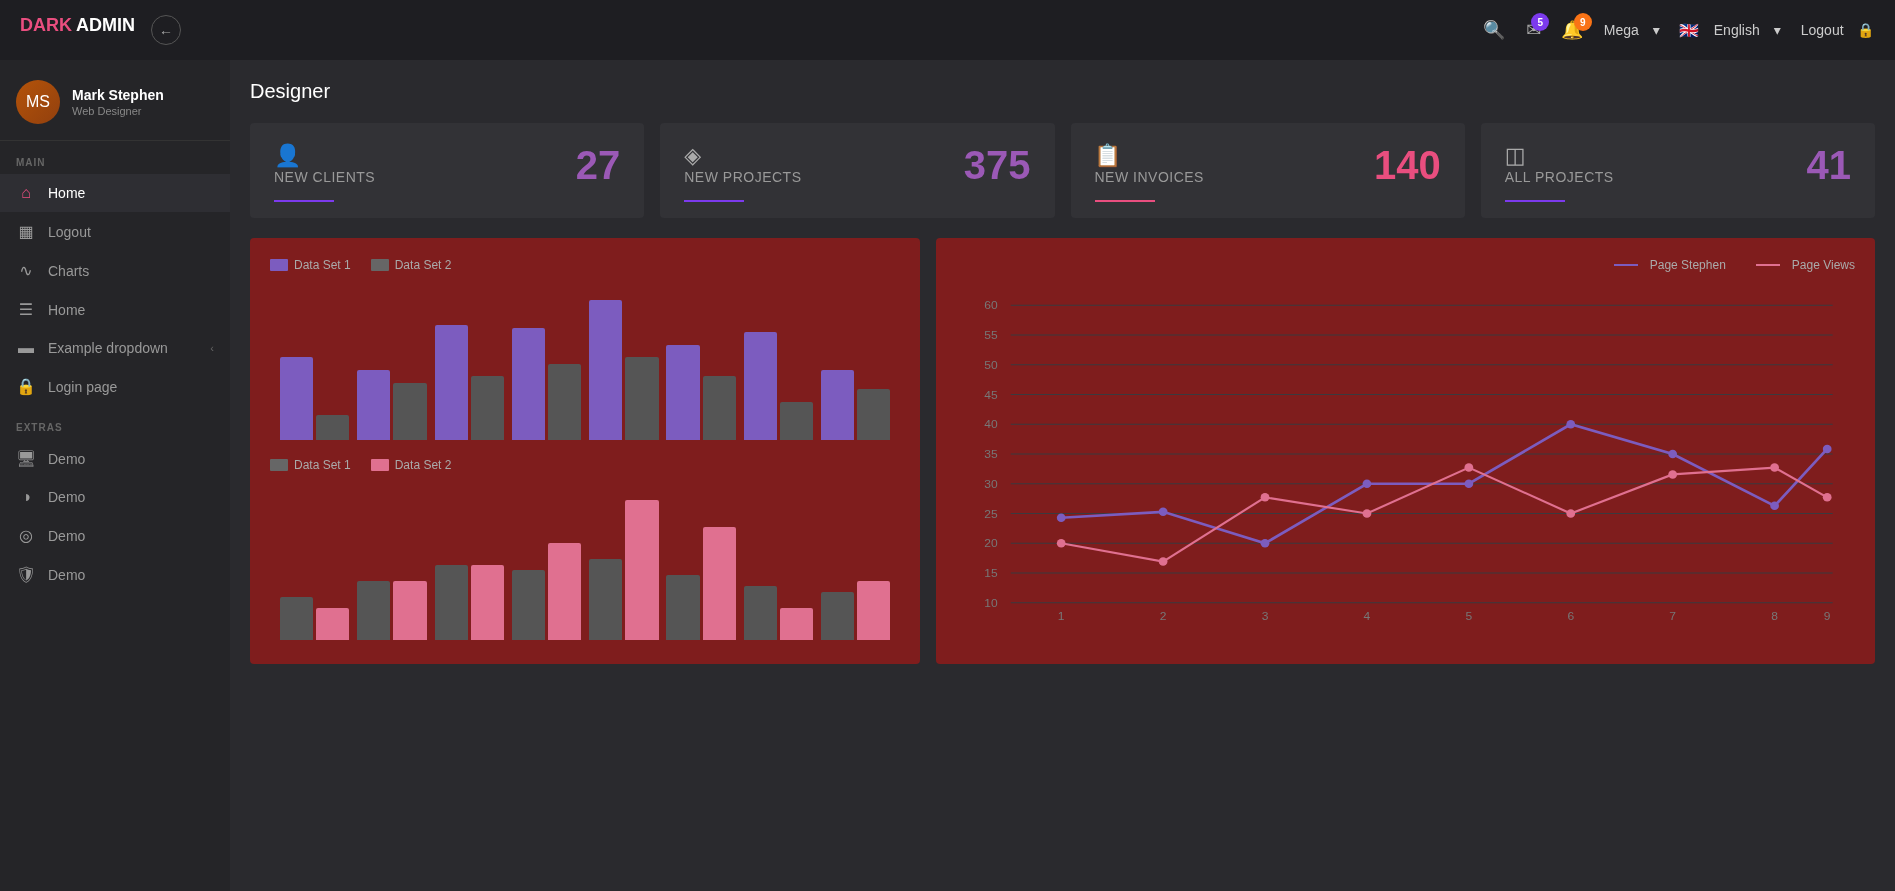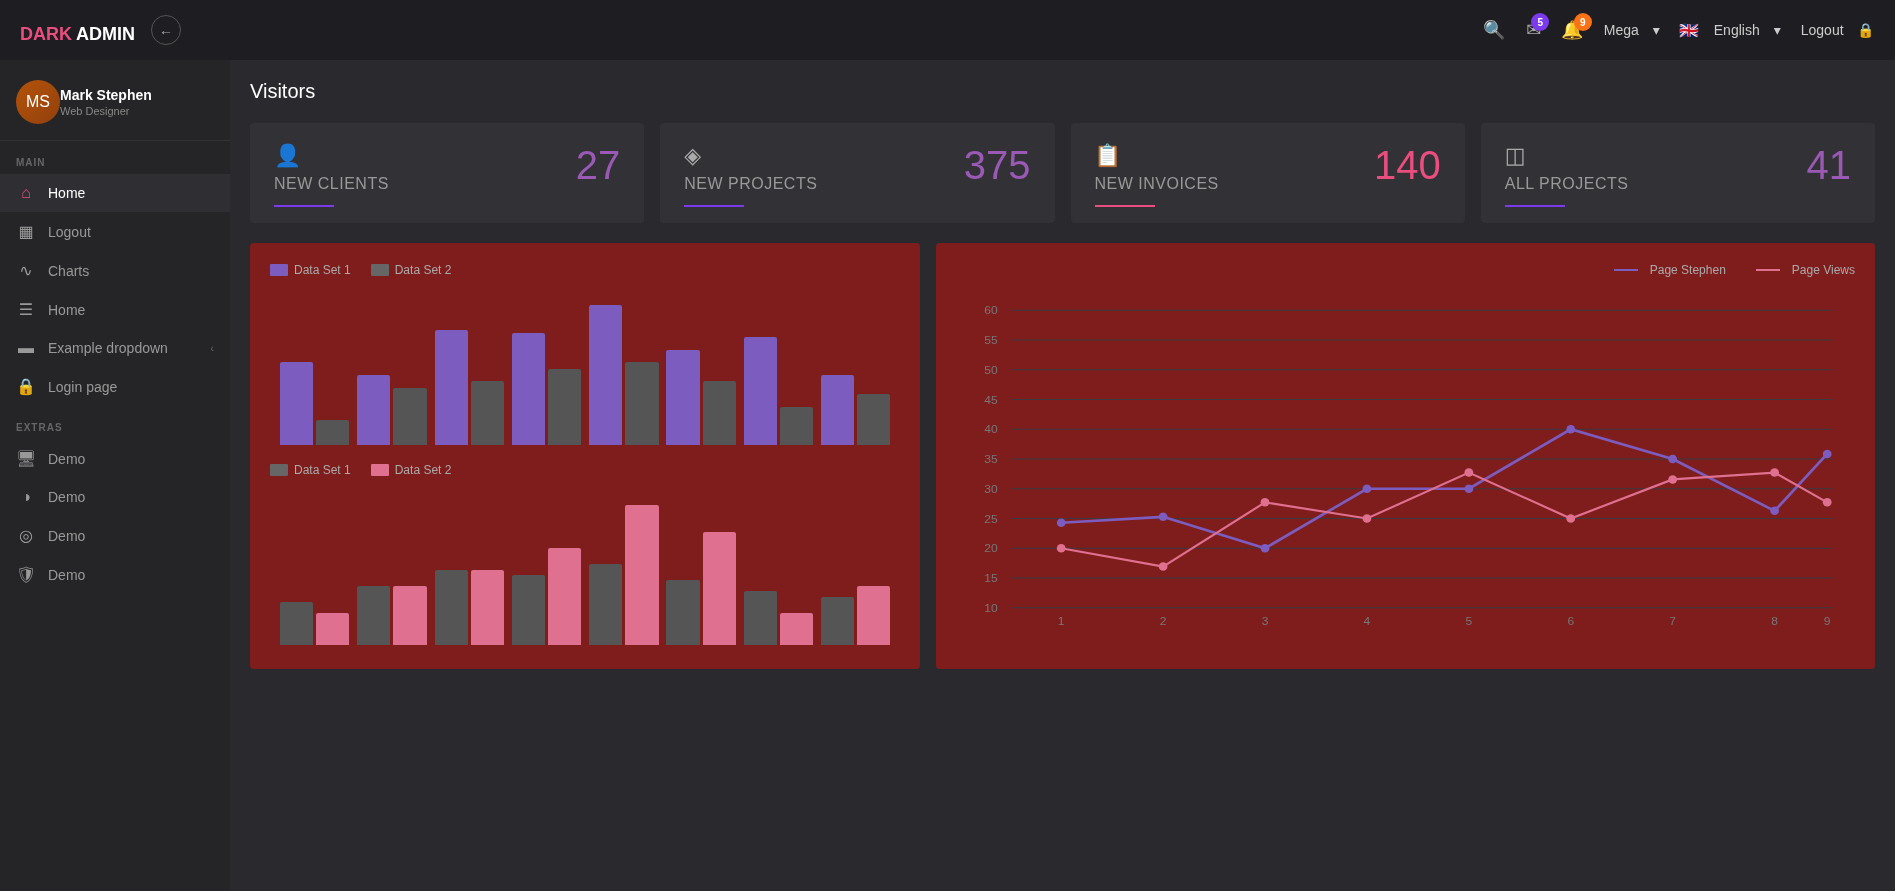--- a/index.html
+++ b/index.html
@@ -8,21 +8,21 @@
     
     .navbar {
       background: #1e1e22;
       height: 60px;
       display: flex;
       align-items: center;
       padding: 0 20px;
       justify-content: space-between;
       flex-shrink: 0;
     }
-    .navbar-left { display: flex; align-items: flex-end; gap: 16px; }
+    .navbar-left { display: flex; align-items: flex-start; gap: 16px; }
     .brand { display: flex; align-items: center; gap: 4px; font-size: 18px; font-weight: 700; }
     .brand-dark { color: #e94e7f; }
     .brand-light { color: #fff; }
     .back-btn {
       width: 30px; height: 30px; border-radius: 50%; border: 1px solid #555;
       display: flex; align-items: center; justify-content: center; cursor: pointer; color: #aaa; font-size: 14px;
     }
     .navbar-right { display: flex; align-items: center; gap: 20px; }
     .nav-icon { position: relative; cursor: pointer; color: #aaa; font-size: 18px; }
     .badge {
@@ -42,21 +42,21 @@
     .sidebar {
       width: 230px;
       background: #252528;
       flex-shrink: 0;
       display: flex;
       flex-direction: column;
       padding-bottom: 10px;
       overflow-y: auto;
     }
     .user-section {
-      display: flex; align-items: center; 
+      display: flex; align-items: center; gap: 12px;
       padding: 20px 16px 16px;
       border-bottom: 1px solid #333;
     }
     .avatar {
       width: 44px; height: 44px; border-radius: 50%;
       background: #555; display: flex; align-items: center; justify-content: center;
       font-size: 18px; color: #fff; overflow: hidden; flex-shrink: 0;
     }
     .avatar-img {
       width: 100%; height: 100%; background: linear-gradient(135deg, #b45309, #92400e);
@@ -91,22 +91,22 @@
     .page-title { font-size: 20px; color: #fff; font-weight: 500; margin-bottom: 20px; }
 
     
     .stat-cards { display: grid; grid-template-columns: repeat(4, 1fr); gap: 16px; margin-bottom: 20px; }
     .stat-card {
       background: #323236; border-radius: 4px;
       padding: 20px 24px 16px;
       display: flex; flex-direction: column; gap: 8px;
     }
     .stat-card-top { display: flex; justify-content: space-between; align-items: flex-start; }
-    .stat-label { font-size: 16px; color: #999; letter-spacing: 0.5px; text-transform: uppercase; margin-top: 6px; }
-    .stat-value { font-size: 40px; font-weight: 400; }
+    .stat-label { font-size: 14px; color: #999; letter-spacing: 0.5px; text-transform: uppercase; }
+    .stat-value { font-size: 40px; font-weight: 700; }
     .stat-value-purple { color: #9b59b6; }
     .stat-value-pink { color: #e94e7f; }
     .stat-underline { height: 2px; width: 60px; margin-top: 4px; }
     .underline-purple { background: #7c3aed; }
     .underline-pink { background: #e94e7f; }
     .stat-icon { font-size: 22px; color: #aaa; }
 
     
     .charts-row { display: grid; grid-template-columns: 1fr 1.4fr; gap: 16px; }
     .chart-card {
@@ -214,21 +214,21 @@
       <span class="sidebar-icon">◎</span>
       <span class="sidebar-item-label">Demo</span>
     </div>
     <div class="sidebar-item">
       <span class="sidebar-icon">🛡</span>
       <span class="sidebar-item-label">Demo</span>
     </div>
   </aside>
 
   <main class="content">
-    <h1 class="page-title">Visitors</h1>
+    <h1 class="page-title">Designer</h1>
 
     <div class="stat-cards">
       <div class="stat-card">
         <div class="stat-card-top">
           <div>
             <div class="stat-icon">👤</div>
             <div class="stat-label">NEW CLIENTS</div>
           </div>
           <div class="stat-value stat-value-purple">27</div>
         </div>

